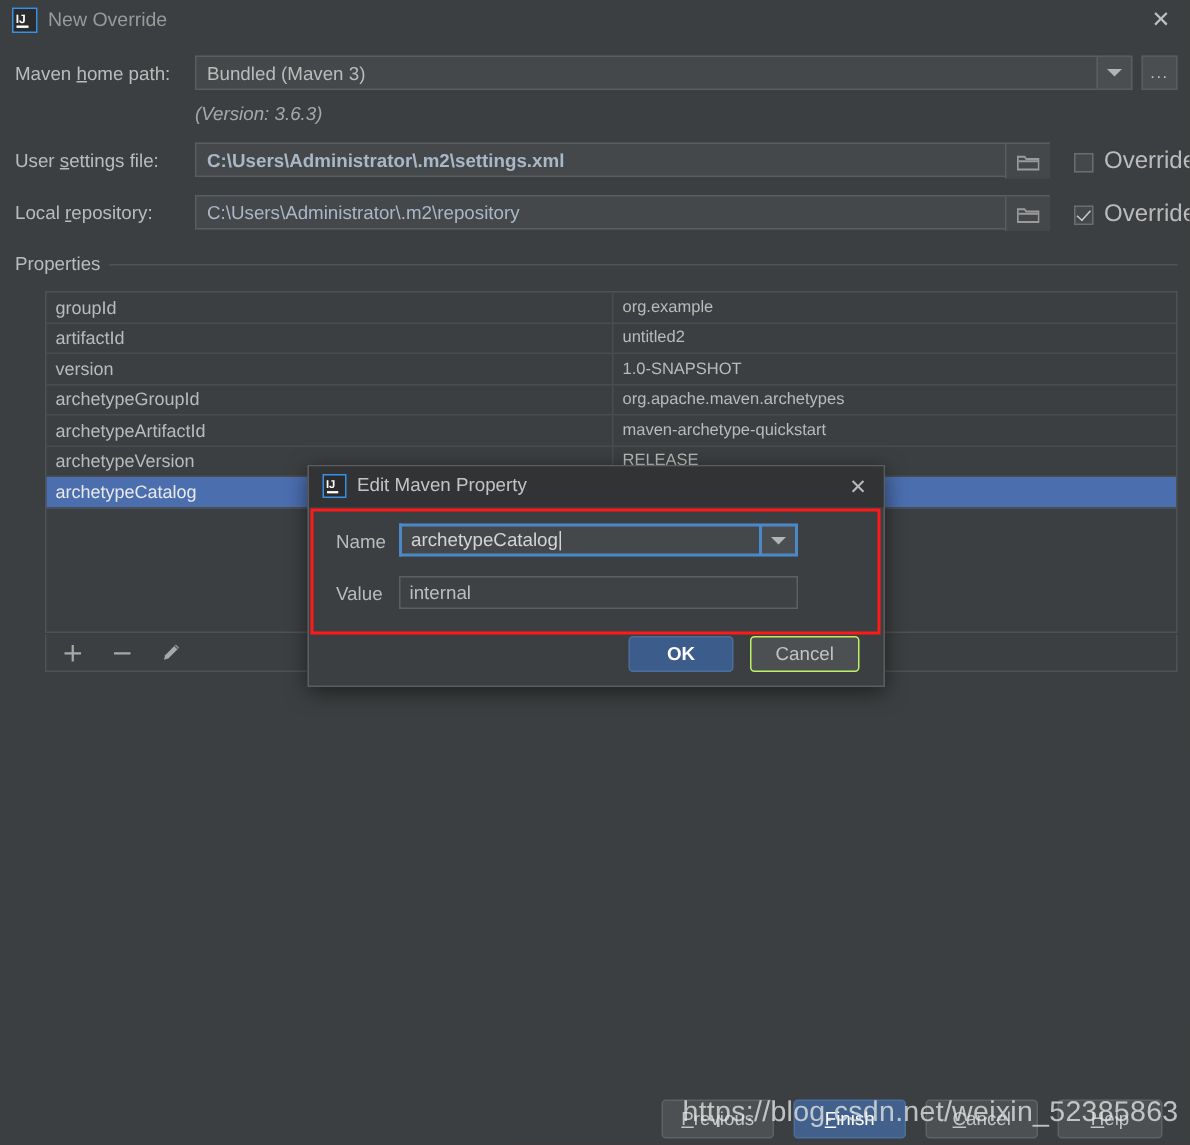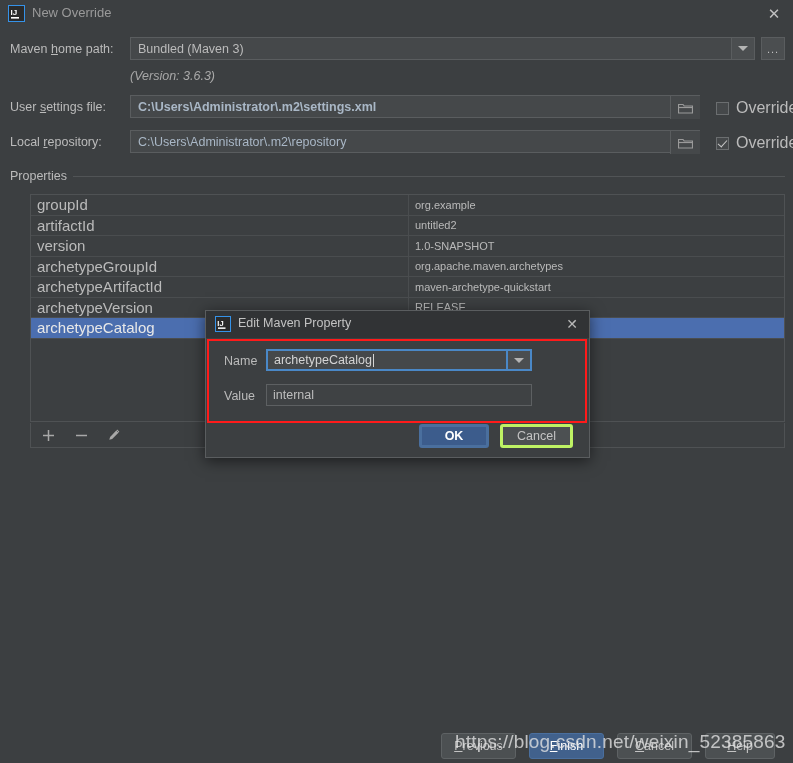--- a/index.html
+++ b/index.html
@@ -80,21 +80,21 @@
   #props-label { position:absolute; left:10px; top:169px; color:#bbbbbb; font-size:12.5px; background:#3c3f41; padding-right:6px; z-index:2;}
   #props-rule { position:absolute; left:62px; top:176px; width:723px; height:1px; background:#515456; }
 
   
   #table {
     position:absolute; left:30px; top:194px; width:755px; height:228px;
     background:#3c3f41; border:1px solid #4f5254;
   }
   .trow { position:relative; height:20.5px; display:flex; border-bottom:1px solid #4a4d4f; }
   .trow .c1 { width:378px; padding-left:6px; display:flex; align-items:center;
-              border-right:1px solid #4a4d4f; color:#bababa; font-size:15px; overflow:hidden;}
+              border-right:1px solid #4a4d4f; color:#bababa; font-size:12px; overflow:hidden;}
   .trow .c2 { flex:1; padding-left:6px; display:flex; align-items:center; color:#bababa; font-size:11px; overflow:hidden;}
   .trow.sel { background:#4b6eaf; }
   .trow.sel .c1, .trow.sel .c2 { color:#e8e8e8; border-right-color:#4b6eaf; }
 
   #table-toolbar {
     position:absolute; left:30px; top:423px; width:755px; height:25px;
     background:#3c3f41; border:1px solid #4f5254; border-top:none;
     display:flex; align-items:center; padding-left:8px; gap:15px;
   }
   .tb-ico { width:18px; height:18px; display:flex; align-items:center; justify-content:center; color:#a4a4a4; }
@@ -150,21 +150,21 @@
   #name-arrow i { width:0;height:0;border-left:5px solid transparent;border-right:5px solid transparent;border-top:5px solid #b4b4b4; }
   #value-field {
     position:absolute; left:60px; top:73px; width:266px; height:22px;
     background:#3f4244; border:1px solid #5d6062;
     display:flex; align-items:center; padding-left:6px;
     color:#bdbdbd; font-size:12.5px;text-align:right;
   }
   .dlg-btn {
     position:absolute; height:24px; border-radius:3px; font-size:12.5px;
     display:flex; align-items:center; justify-content:center;
-    background:#4c5052; border:3px solid #bef264; color:#c3c3c3;
+    background:#4c5052; border:1px solid #bef264; color:#c3c3c3;
   }
   .dlg-btn.primary { background:#3c5c8c; border-color:#4a6f9e; color:#ffffff; font-weight:bold; }
 </style>
 </head>
 <body>
 
 <div id="titlebar">
   <div id="ij-logo">
     <svg width="13" height="14" viewBox="0 0 13 14">
       <text x="0.5" y="8" font-family="Liberation Sans, sans-serif" font-size="8" font-weight="bold" fill="#ffffff">IJ</text>

